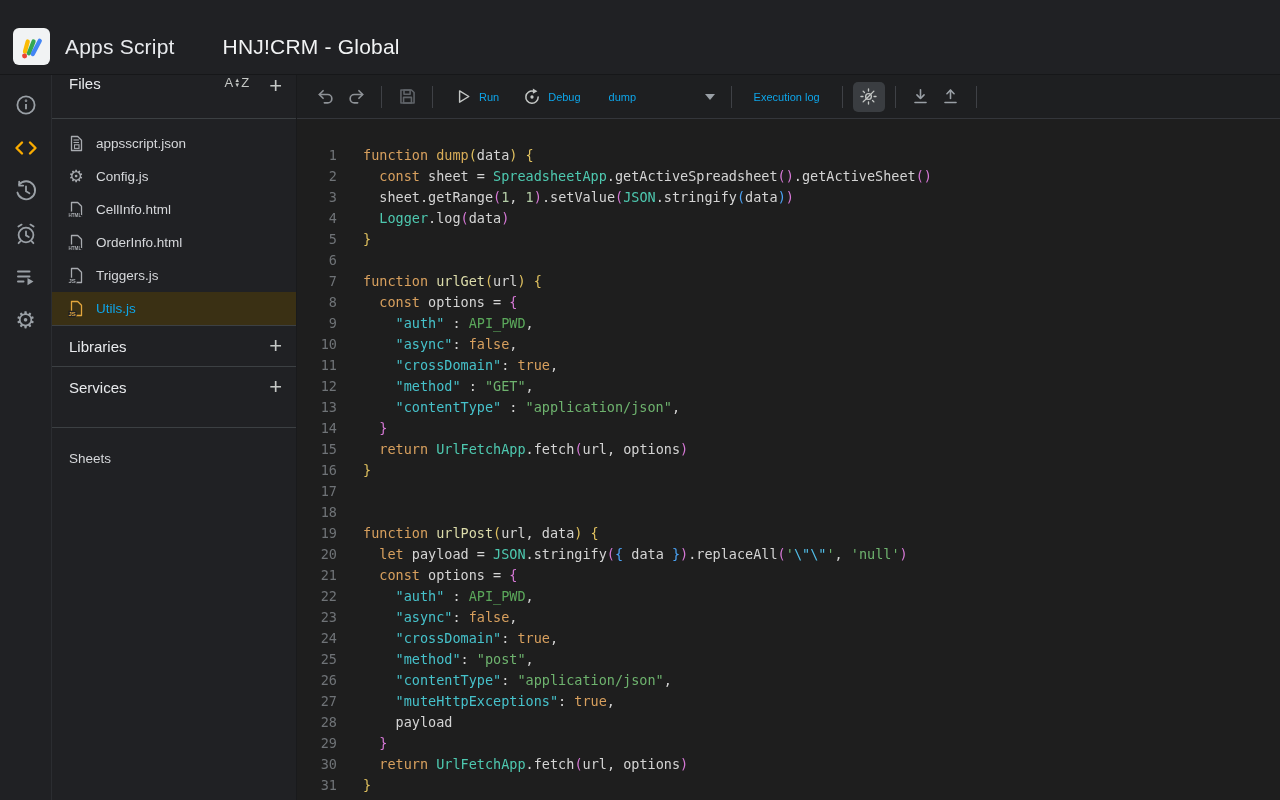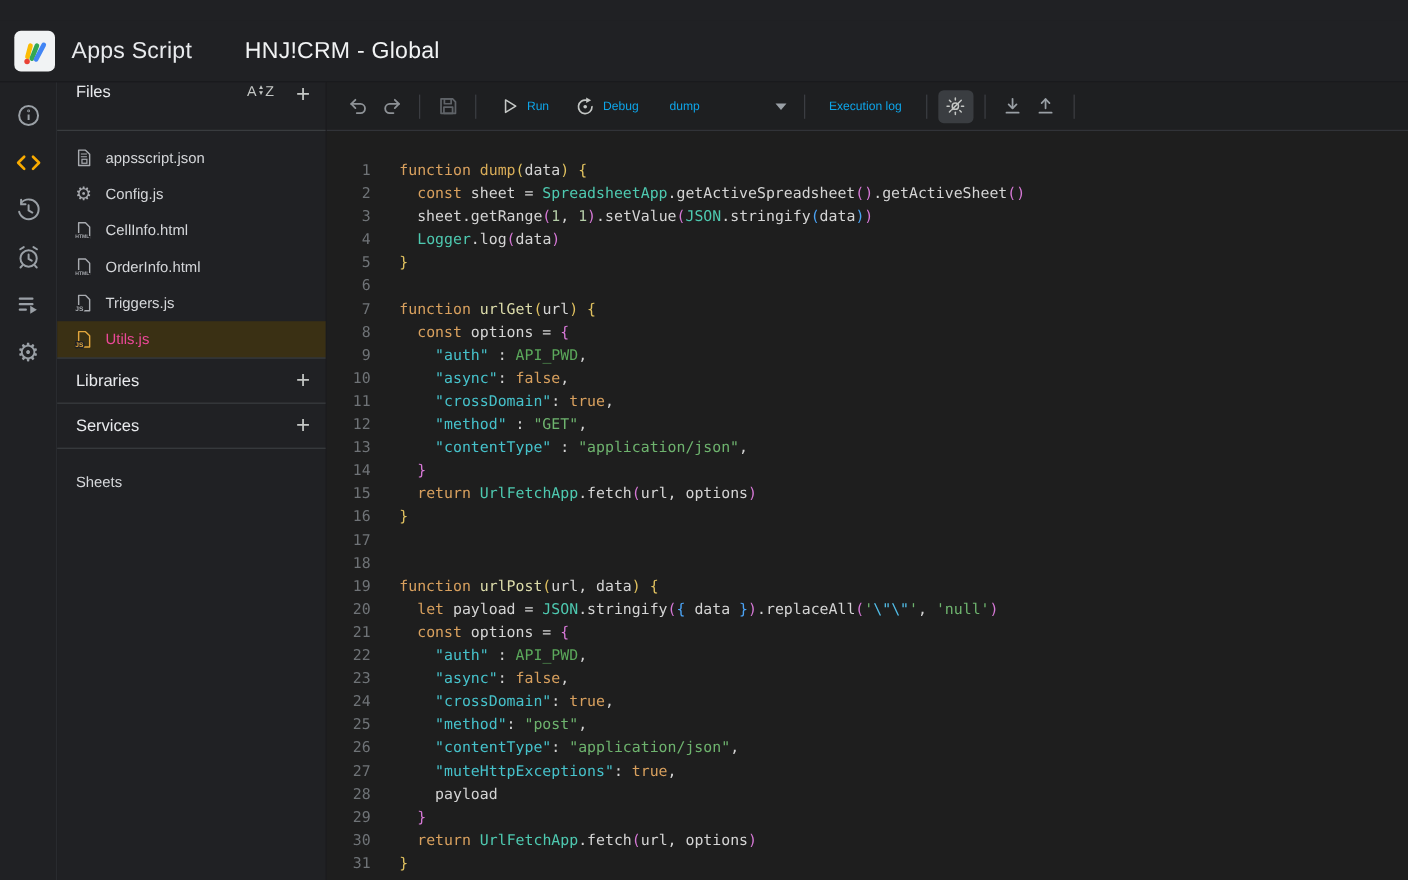--- a/index.html
+++ b/index.html
@@ -33,27 +33,27 @@
   .panel-header { height:44px; flex:0 0 44px; display:flex; align-items:flex-start; padding:0 14px 0 17px;
                   border-bottom:1px solid #3C4043; }
   .panel-title { font-size:15px; color:#E8EAED; flex:1; }
   .sort-btn { display:flex; align-items:center; color:#C4C7C5; cursor:pointer; margin-right:20px; font-size:13px; }
   .sort-arrows { display:flex; flex-direction:column; font-size:6px; line-height:5px; margin:0 1px; color:#C4C7C5; }
   .plus-btn { font-size:22px; font-weight:300; color:#C4C7C5; cursor:pointer; line-height:1; }
   .file-list { padding-top:8px; }
   .file-row { height:33px; display:flex; align-items:center; padding-left:15px; gap:11px; cursor:pointer;
               font-size:13.5px; color:#D5D7DA; }
   .file-row .ficon { width:18px; height:18px; display:flex; align-items:center; justify-content:center; }
-  .file-row.selected { background:#3A3014; color:#ec4899; }
+  .file-row.selected { background:#3A3014; color:#0ea5e9; }
   .ficon svg text { font-family:"Liberation Sans", sans-serif; font-weight:bold; }
   .ficon .gear-glyph { font-size:17px; color:#A8ABB0; line-height:1; }
   .section { height:41px; display:flex; align-items:center; padding:0 14px 0 17px;
              border-top:1px solid #3C4043; }
   .section-label { flex:1; font-size:15px; color:#E8EAED; }
-  .services-list { border-top:1px solid #3C4043; padding-top:14px; }
+  .services-list { border-top:1px solid #3C4043; padding-top:14px;margin-top:20px; }
   .service-row { height:33px; display:flex; align-items:center; padding-left:17px;
                  font-size:13.5px; color:#D5D7DA; cursor:pointer; }
 
   
   .editor-col { flex:1; display:flex; flex-direction:column; min-width:0; background:#1E1E1E; }
   .toolbar { height:44px; flex:0 0 44px; background:#1E1F21; border-bottom:1px solid #34363B;
              display:flex; align-items:center; padding-left:14px; }
   .tb-icon-btn { width:30px; height:30px; display:flex; align-items:center; justify-content:center;
                  cursor:pointer; border-radius:4px; }
   .tb-divider { width:1px; height:22px; background:#3F4146; margin:0 10px; }

